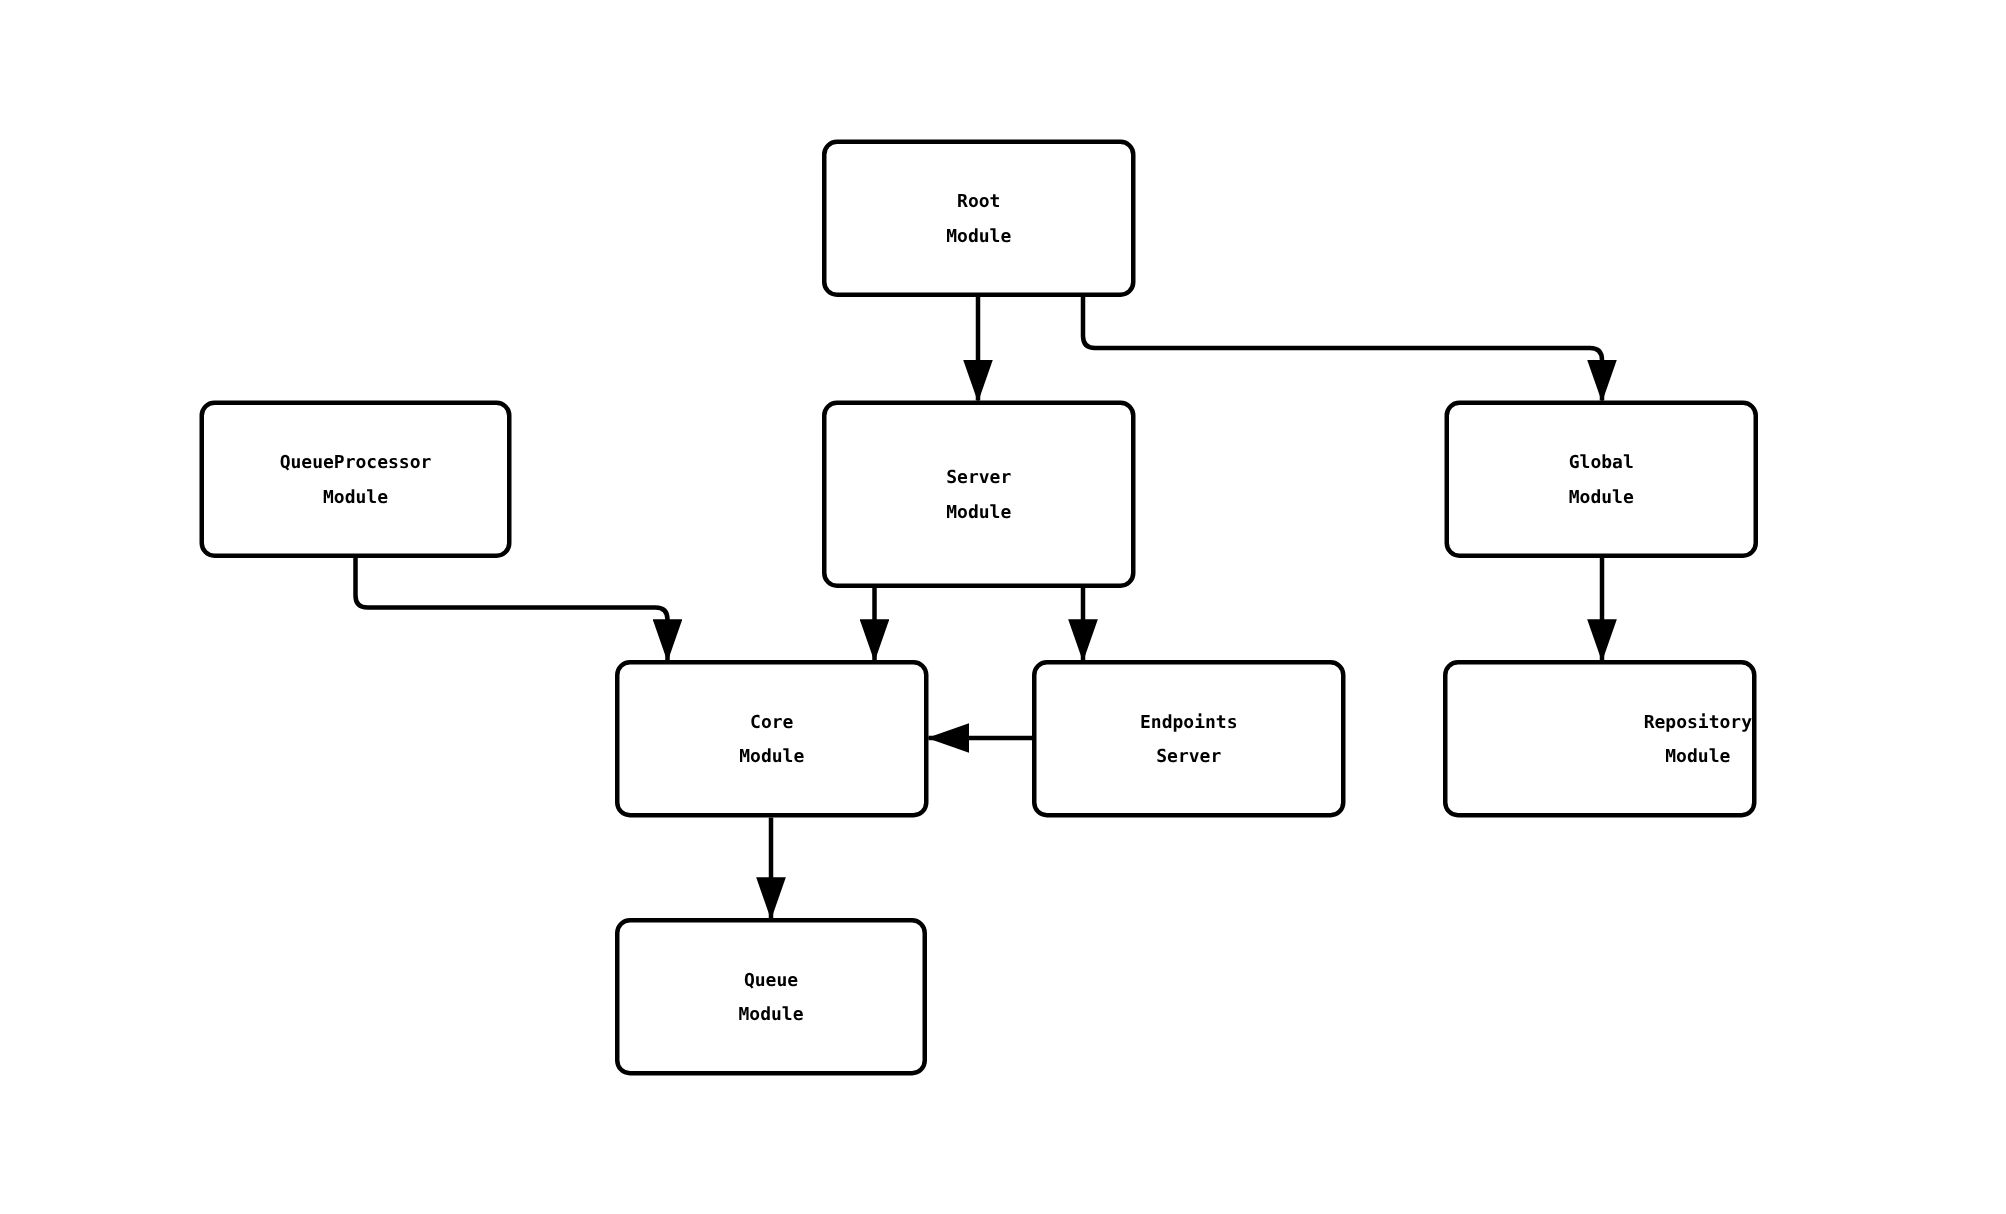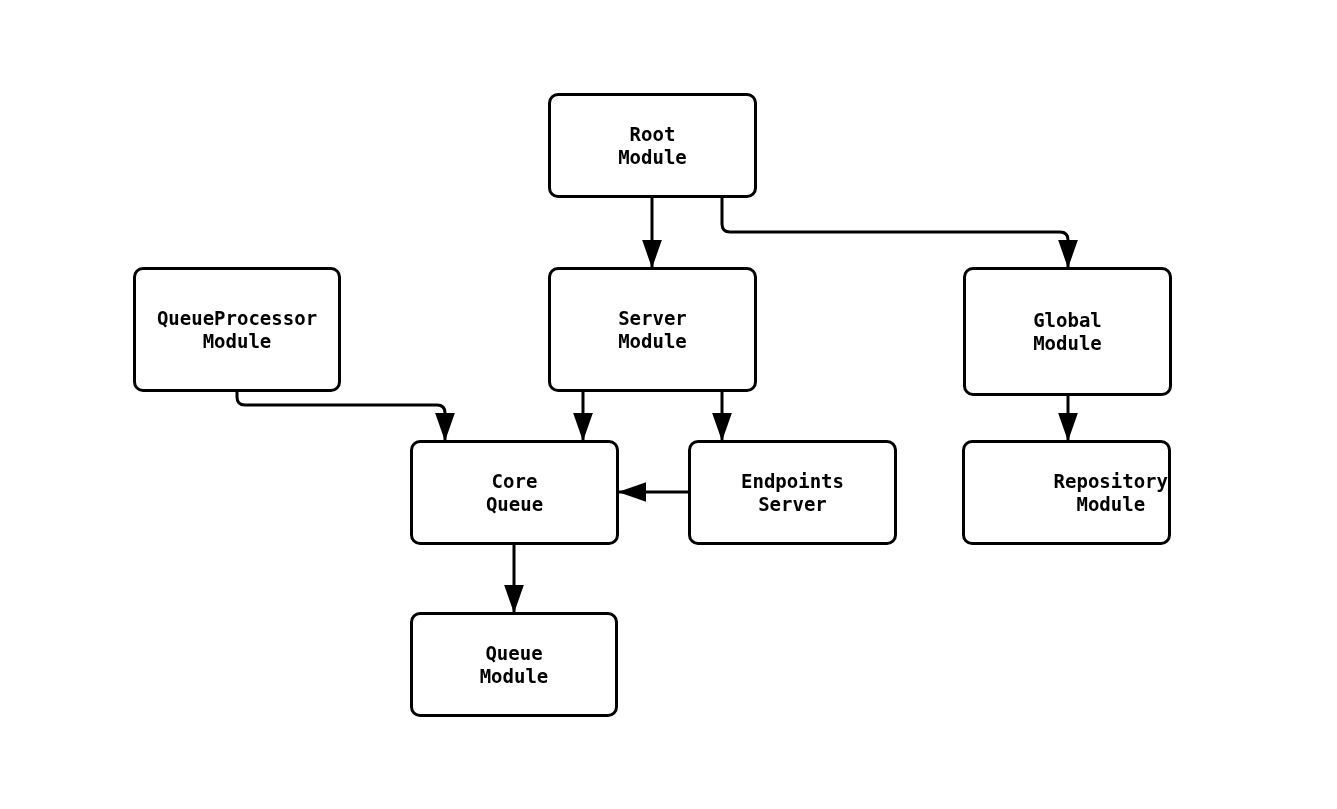--- a/index.html
+++ b/index.html
@@ -38,21 +38,21 @@
     border-radius: 10px;
     display: flex;
     align-items: center;
     justify-content: center;
     z-index: 2;
   }
   .node-label {
     white-space: pre-line;
     text-align: center;
     font-weight: 700;
-    font-size: 19px;
+    font-size: 12px;
     line-height: 23px;
     color: #000000;
     letter-spacing: 0;
   }
 </style>
 </head>
 <body>
 
 <div id="canvas">
   <svg id="edge-layer" xmlns="http://www.w3.org/2000/svg" viewBox="0 0 1337 809">
@@ -68,35 +68,35 @@
       <path class="edge" d="M 722 372 L 722 440" marker-end="url(#arrow)" stroke="#000000"></path>
       <path class="edge" d="M 1068 372 L 1068 440" marker-end="url(#arrow)" stroke="#000000"></path>
       <path class="edge" d="M 688 492 L 619 492" marker-end="url(#arrow)" stroke="#000000"></path>
       <path class="edge" d="M 514 545 L 514 612" marker-end="url(#arrow)" stroke="#000000"></path>
     </svg>
 
 <div class="node" style="left: 548px; top: 93px; width: 209px; height: 105px;">
       <div class="node-label">Root
 Module</div>
     </div>
-    <div class="node" style="left: 133px; top: 267px; width: 208px; height: 125px;">
+    <div class="node" style="left: 133px; top: 267px; width: 208px; height: 105px;">
       <div class="node-label">QueueProcessor
 Module</div>
     </div>
     <div class="node" style="left: 548px; top: 267px; width: 209px; height: 125px;">
       <div class="node-label">Server
 Module</div>
     </div>
-    <div class="node" style="left: 963px; top: 267px; width: 209px; height: 129px;">
+    <div class="node" style="left: 963px; top: 267px; width: 209px; height: 105px;">
       <div class="node-label">Global
 Module</div>
     </div>
     <div class="node" style="left: 410px; top: 440px; width: 209px; height: 105px;">
       <div class="node-label">Core
-Queue</div>
+Module</div>
     </div>
     <div class="node" style="left: 688px; top: 440px; width: 209px; height: 105px;">
       <div class="node-label">Endpoints
 Server</div>
     </div>
     <div class="node" style="left: 962px; top: 440px; width: 209px; height: 105px; justify-content: flex-end;">
       <div class="node-label">Repository
 Module</div>
     </div>
     <div class="node" style="left: 410px; top: 612px; width: 208px; height: 105px; justify-content: center;">

